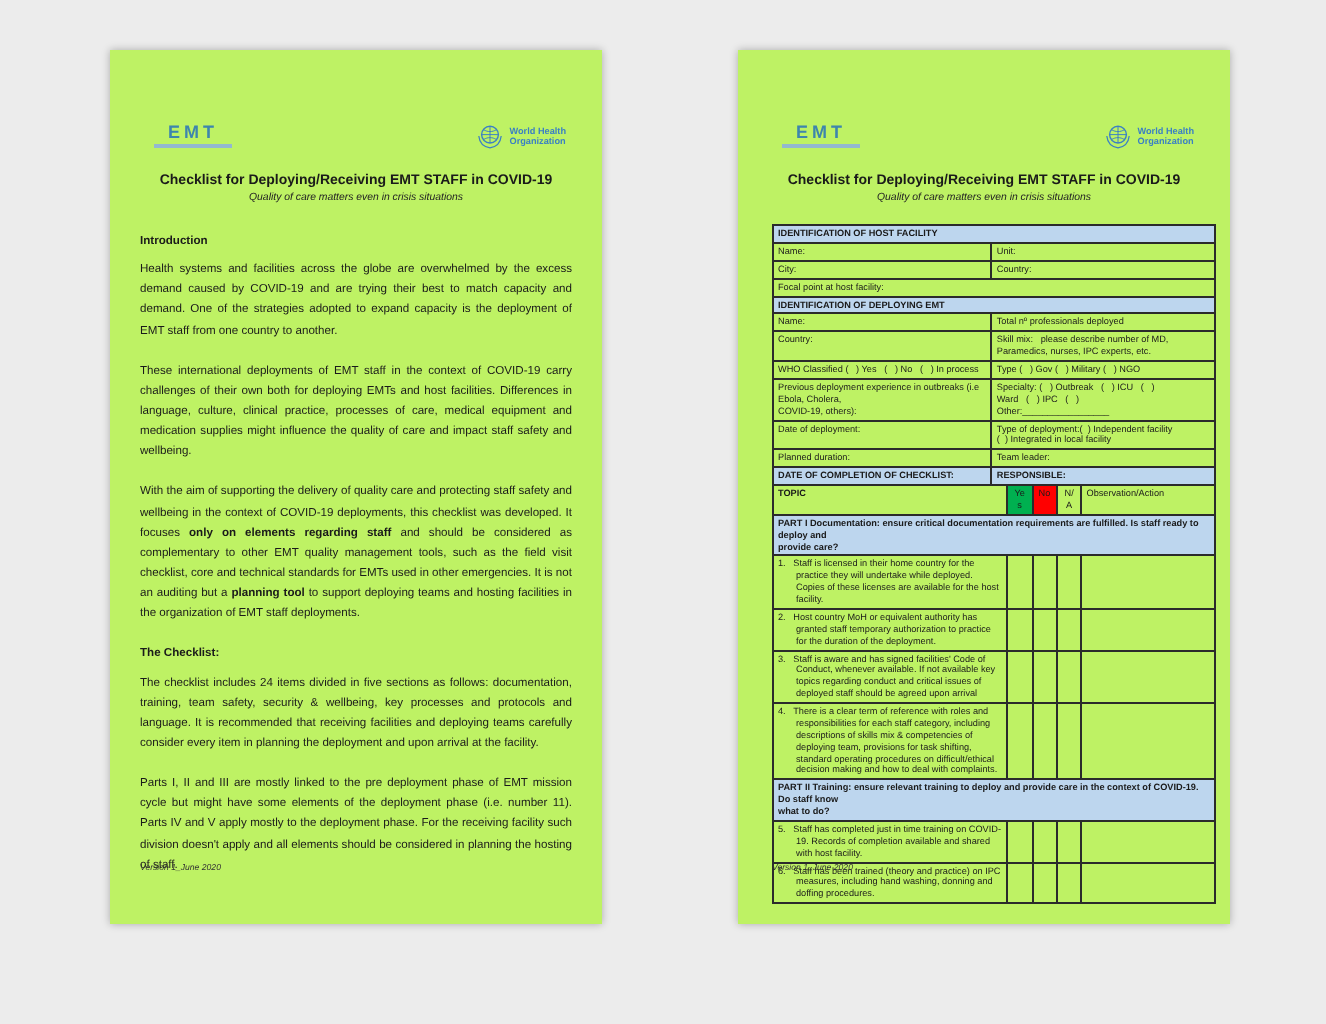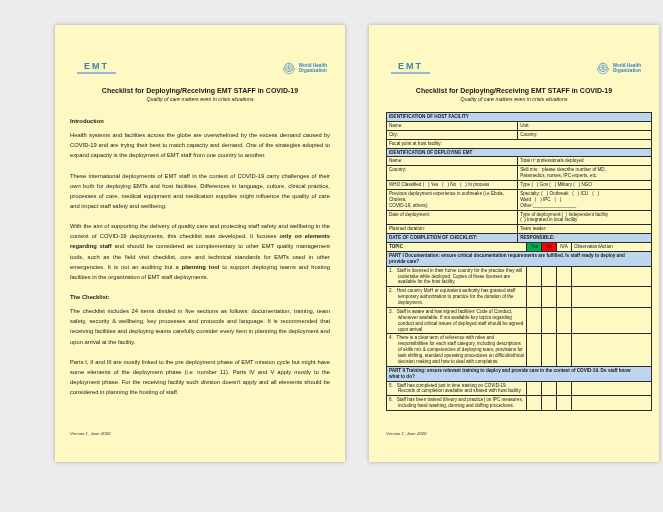--- a/index.html
+++ b/index.html
@@ -7,23 +7,23 @@
   body {
     background: var(--viewer-bg, #ececec);
     font-family: "Liberation Sans", sans-serif;
     position: relative;
     overflow: hidden;
     color: #1a1a1a;
   }
   .page {
     position: absolute;
     top: 25px;
-    width: 290px;
+    width: 246px;
     height: 437px;
-    background: #fef9c3;
+    background: #bef264;
     box-shadow: 0 0 4px rgba(0,0,0,0.28);
   }
   #page-left { left: 55px; }
   #page-right { left: 369px; }
 
   .logo-row {
     display: flex;
     justify-content: space-between;
     align-items: flex-start;
     padding: 36px 18px 0 22px;

